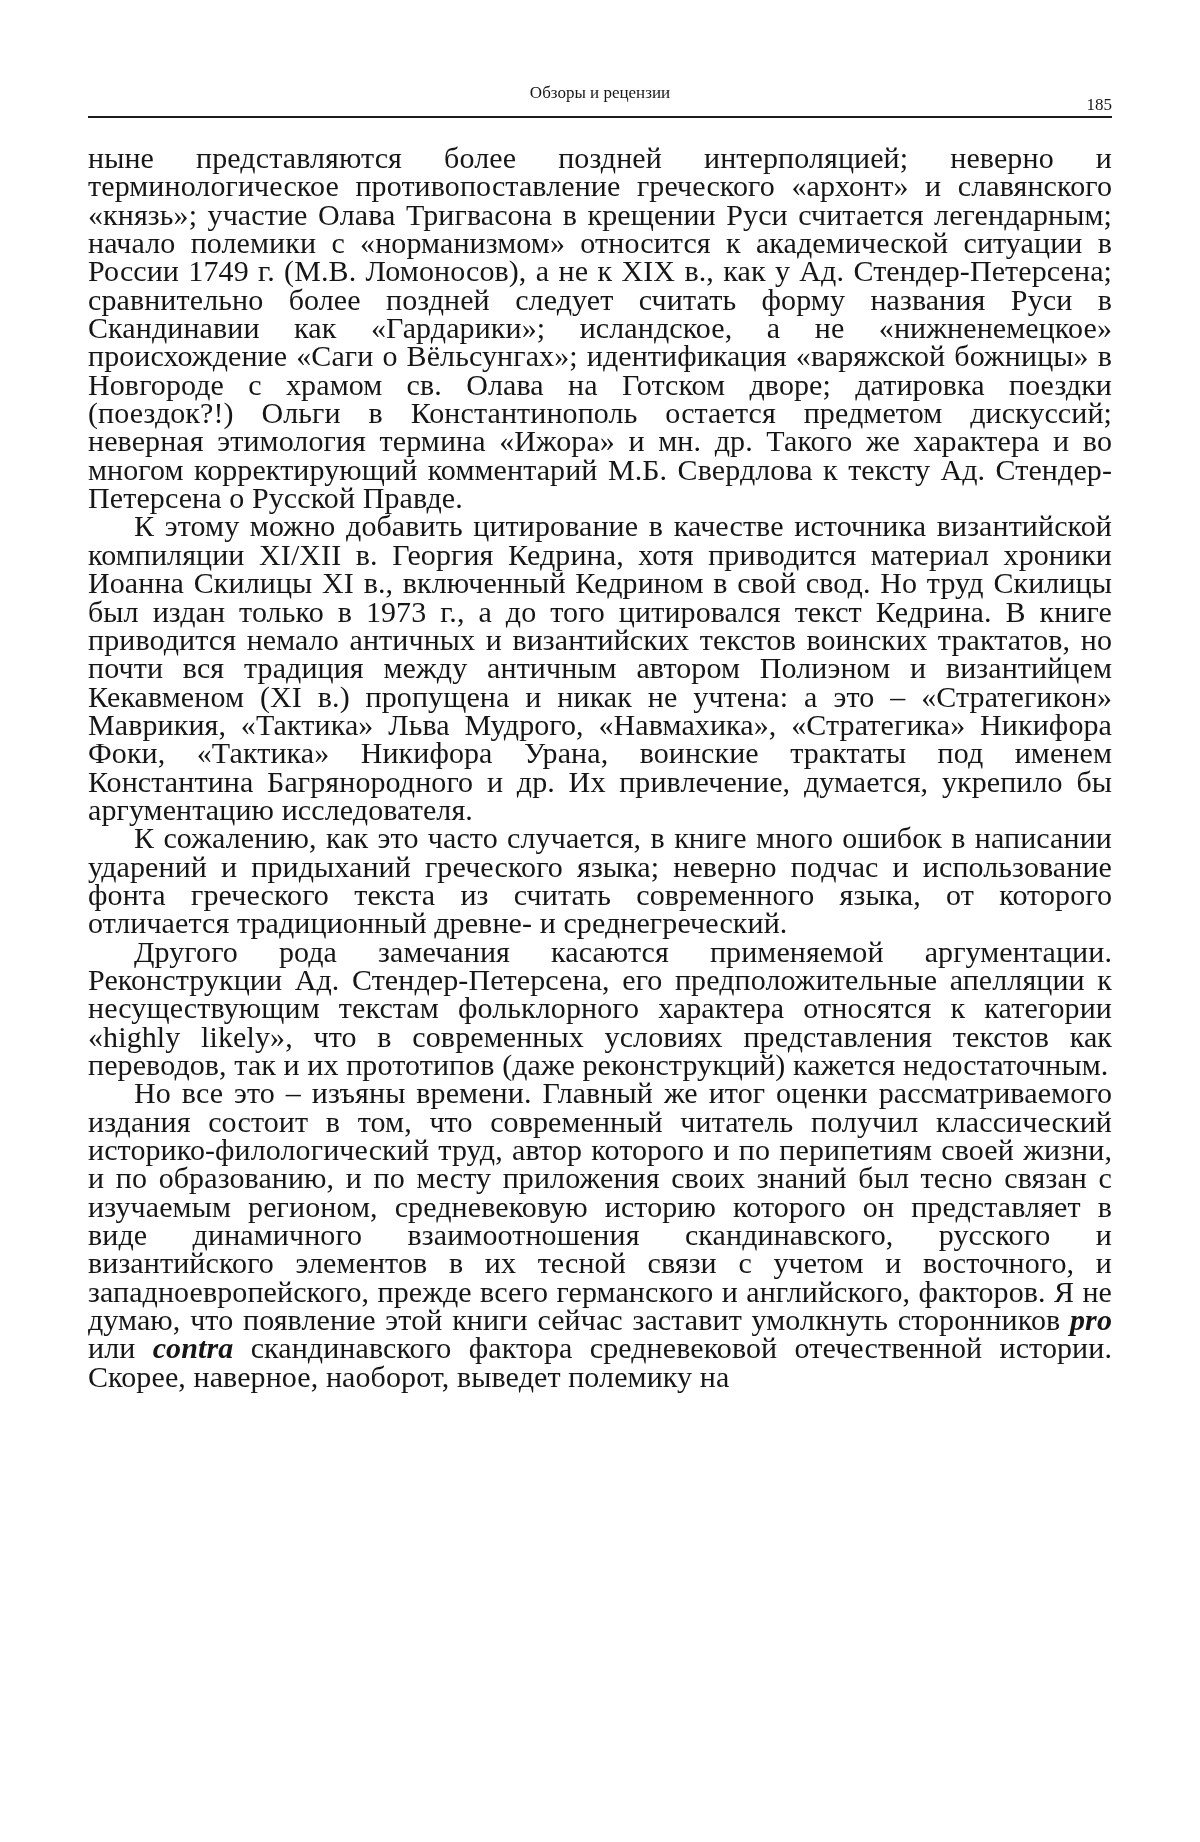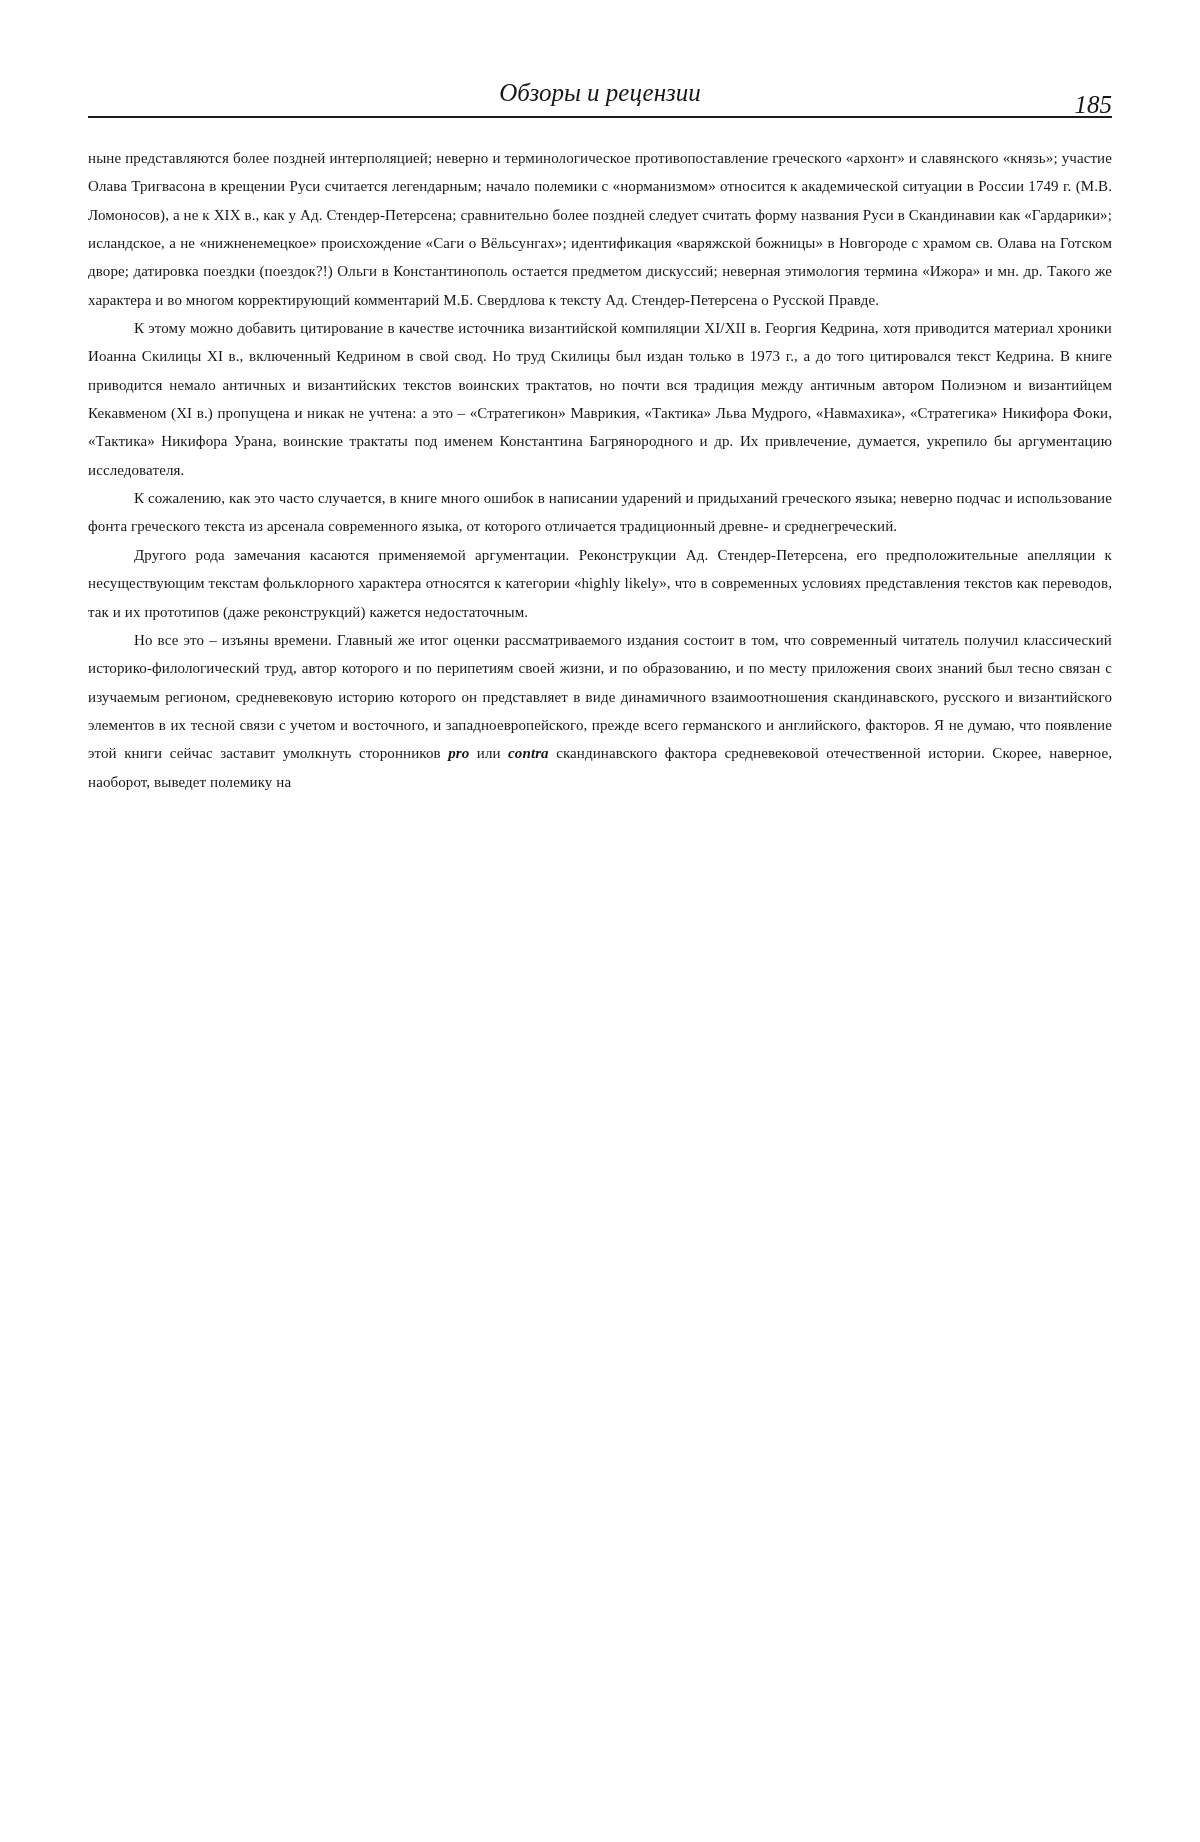--- a/index.html
+++ b/index.html
@@ -18,41 +18,40 @@
     box-sizing: border-box;
     width: 1200px;
     height: 1842px;
     padding: 78px 88px 0 88px;
     background: #ffffff;
   }
   .page-header {
     position: relative;
     height: 30px;
     text-align: center;
-    font-style: italic;
-    font-size: 25px;
+    font-size: 17px;
     line-height: 30px;
   }
   .header-title {
     display: inline-block;
   }
   .header-page-number {
     position: absolute;
     right: 0;
     top: 12px;
   }
   .header-rule {
     border: none;
     border-top: 2px solid #1c1c1c;
     margin: 8px 0 0 0;
     height: 0;
   }
   .body-text {
     margin-top: 26px;
-    font-size: 15px;
+    font-size: 30px;
     line-height: 28.35px;
     text-align: justify;
     letter-spacing: 0.1px;
   }
   .para {
     margin: 0;
     padding: 0;
     text-indent: 0;
   }
   .para.indent {
@@ -68,17 +67,17 @@
 
 <div class="page">
   <header class="page-header">
     <span class="header-title">Обзоры и рецензии</span>
     <span class="header-page-number">185</span>
   </header>
   <hr class="header-rule">
   <main class="body-text">
       <p class="para"><span>ныне представляются более поздней интерполяцией; неверно и терминологическое противопоставление греческого «архонт» и славянского «князь»; участие Олава Тригвасона в крещении Руси считается легендарным; начало полемики с «норманизмом» относится к академической ситуации в России 1749 г. (М.В. Ломоносов), а не к XIX в., как у Ад. Стендер-Петерсена; сравнительно более поздней следует считать форму названия Руси в Скандинавии как «Гардарики»; исландское, а не «нижненемецкое» происхождение «Саги о Вёльсунгах»; идентификация «варяжской божницы» в Новгороде с храмом св. Олава на Готском дворе; датировка поездки (поездок?!) Ольги в Константинополь остается предметом дискуссий; неверная этимология термина «Ижора» и мн. др. Такого же характера и во многом корректирующий комментарий М.Б. Свердлова к тексту Ад. Стендер-Петерсена о Русской Правде.</span></p>
       <p class="para indent"><span>К этому можно добавить цитирование в качестве источника византийской компиляции XI/XII в. Георгия Кедрина, хотя приводится материал хроники Иоанна Скилицы XI в., включенный Кедрином в свой свод. Но труд Скилицы был издан только в 1973 г., а до того цитировался текст Кедрина. В книге приводится немало античных и византийских текстов воинских трактатов, но почти вся традиция между античным автором Полиэном и византийцем Кекавменом (XI в.) пропущена и никак не учтена: а это – «Стратегикон» Маврикия, «Тактика» Льва Мудрого, «Навмахика», «Стратегика» Никифора Фоки, «Тактика» Никифора Урана, воинские трактаты под именем Константина Багрянородного и др. Их привлечение, думается, укрепило бы аргументацию исследователя.</span></p>
-      <p class="para indent"><span>К сожалению, как это часто случается, в книге много ошибок в написании ударений и придыханий греческого языка; неверно подчас и использование фонта греческого текста из арсенала современного языка, от которого отличается традиционный древне- и среднегреческий.</span></p>
+      <p class="para indent"><span>К сожалению, как это часто случается, в книге много ошибок в написании ударений и придыханий греческого языка; неверно подчас и использование фонта греческого текста из считать современного языка, от которого отличается традиционный древне- и среднегреческий.</span></p>
       <p class="para indent"><span>Другого рода замечания касаются применяемой аргументации. Реконструкции Ад. Стендер-Петерсена, его предположительные апелляции к несуществующим текстам фольклорного характера относятся к категории «highly likely», что в современных условиях представления текстов как переводов, так и их прототипов (даже реконструкций) кажется недостаточным.</span></p>
       <p class="para indent"><span>Но все это – изъяны времени. Главный же итог оценки рассматриваемого издания состоит в том, что современный читатель получил классический историко-филологический труд, автор которого и по перипетиям своей жизни, и по образованию, и по месту приложения своих знаний был тесно связан с изучаемым регионом, средневековую историю которого он представляет в виде динамичного взаимоотношения скандинавского, русского и византийского элементов в их тесной связи с учетом и восточного, и западноевропейского, прежде всего германского и английского, факторов. Я не думаю, что появление этой книги сейчас заставит умолкнуть сторонников </span><span class="italic">pro</span><span> или </span><span class="italic">contra</span><span> скандинавского фактора средневековой отечественной истории. Скорее, наверное, наоборот, выведет полемику на</span></p>
     </main>
 </div>
 
 </body></html>

